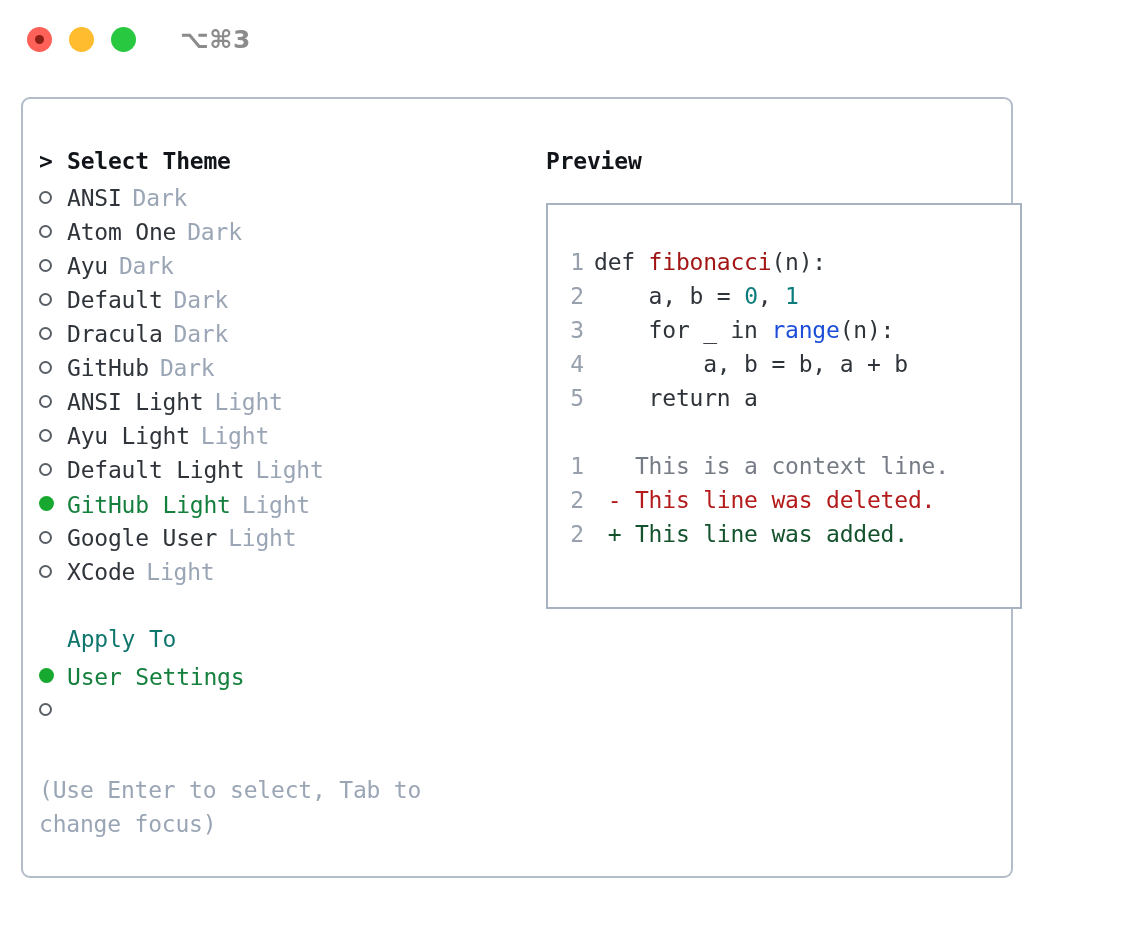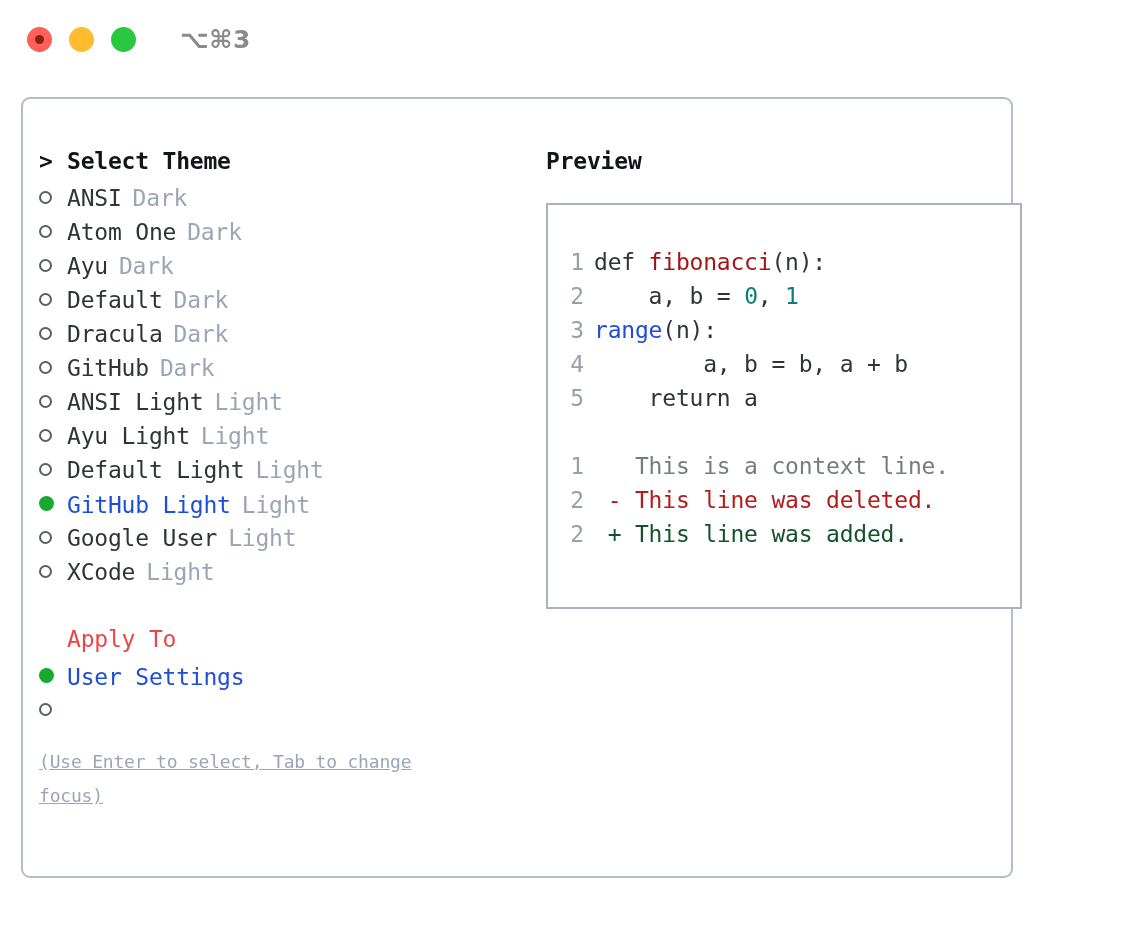--- a/index.html
+++ b/index.html
@@ -125,47 +125,46 @@
     border: 2px solid #585e66;
     border-radius: 50%;
     box-sizing: border-box;
   }
   .radio .dot-full {
     width: 15px; height: 15px;
     border-radius: 50%;
     background: #17a92f;
   }
   .opt-label { white-space: pre; }
-  .opt-label.sel { color: #1d4ed8; }
+  .opt-label.sel { color: #15803d; }
   .opt-tag {
     color: #9aa5b5;
     margin-left: 11px;
     white-space: pre;
   }
 
   .section-gap { height: 36px; }
 
   .section-heading {
     display: flex;
     align-items: baseline;
     height: 34px;
     font-size: 23px;
-    color: #ef4444;
+    color: #0f766e;
     letter-spacing: -0.2px;
   }
   .section-heading .pad { width: 28px; flex: 0 0 28px; }
 
   .hint {
-    margin-top: 17px;
-    font-size: 18px;
+    margin-top: 45px;
+    font-size: 23px;
     color: #9aa5b5;
     line-height: 34px;
     width: 400px;
     letter-spacing: -0.2px;
-    text-decoration: underline;
   }
 
   
   .right-col {
     position: absolute;
     left: 479px;
     top: 49px;
     width: 490px;
     margin-left: 44px;
   }
@@ -343,21 +342,21 @@
 
       <div class="hint">(Use Enter to select, Tab to change focus)</div>
     </div>
 
     <div class="right-col">
       <div class="preview-title">Preview</div>
       <div class="code-box">
         <div id="code-lines">
             <div class="code-line"><span class="ln">1</span><span class="code-text">def </span><span class="tok-fn">fibonacci</span><span class="code-text">(n):</span></div>
             <div class="code-line"><span class="ln">2</span><span class="code-text">    a, b = </span><span class="tok-num">0</span><span class="code-text">, </span><span class="tok-num">1</span></div>
-            <div class="code-line"><span class="ln">3</span><span class="tok-bi">range</span><span class="code-text">(n):</span></div>
+            <div class="code-line"><span class="ln">3</span><span class="code-text">    for _ in </span><span class="tok-bi">range</span><span class="code-text">(n):</span></div>
             <div class="code-line"><span class="ln">4</span><span class="code-text">        a, b = b, a + b</span></div>
             <div class="code-line"><span class="ln">5</span><span class="code-text">    return a</span></div>
           </div>
         <div class="diff-gap"></div>
         <div id="diff-lines">
             <div class="code-line"><span class="ln">1</span><span class="diff-ctx">   This is a context line.</span></div>
             <div class="code-line"><span class="ln">2</span><span class="diff-del"> - This line was deleted.</span></div>
             <div class="code-line"><span class="ln">2</span><span class="diff-add"> + This line was added.</span></div>
           </div>
       </div>

